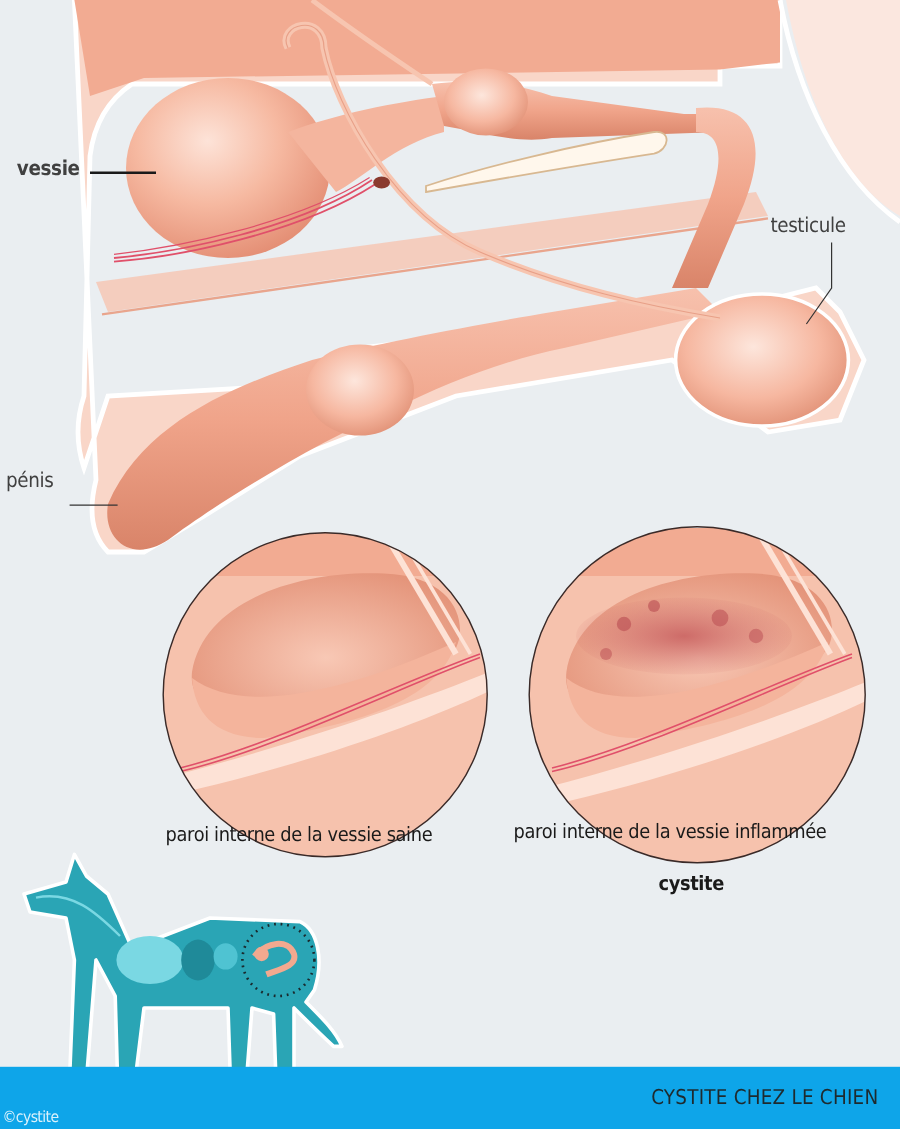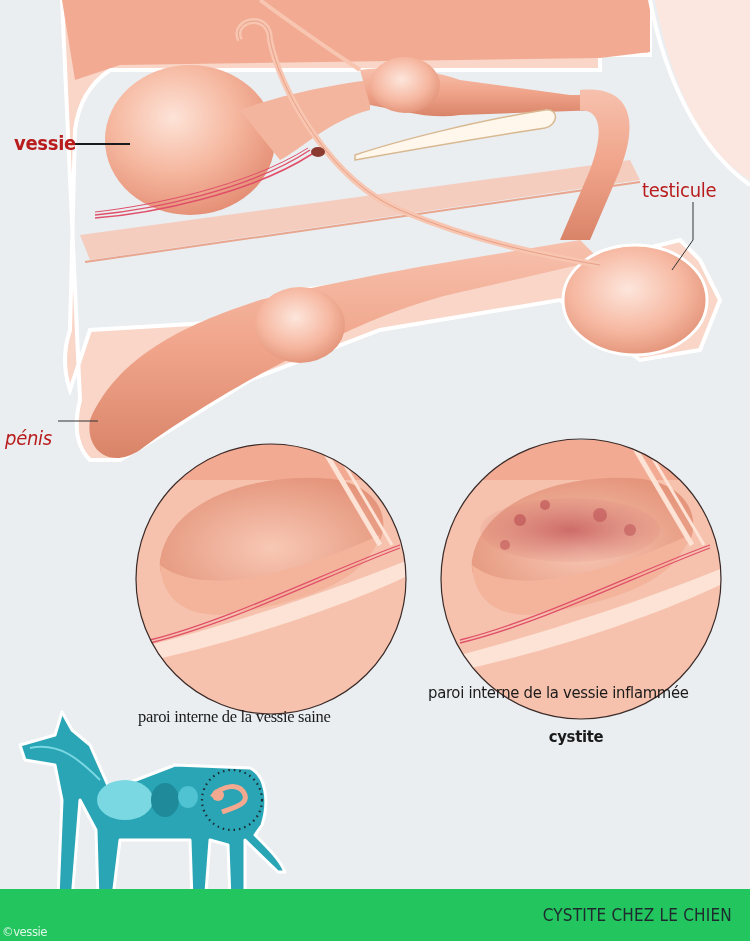--- a/index.html
+++ b/index.html
@@ -1,21 +1,21 @@
 <!DOCTYPE html>
 <html><head>
   <meta charset="utf-8">
   <style>
     html, body { margin:0; padding:0; }
     body { width:750px; height:941px; position:relative; overflow:hidden; background:#eaeef1; font-family:"DejaVu Sans Condensed","DejaVu Sans",sans-serif; }
     svg.art { position:absolute; left:0; top:0; }
-    .label { position:absolute; color:#b91c1c; font-size:20px; letter-spacing:-0.3px; white-space:nowrap; }
+    .label { position:absolute; color:#404040; font-size:17px; letter-spacing:-0.3px; white-space:nowrap; }
     .label.bold { font-weight:bold; }
     .caption { position:absolute; font-size:16.5px; color:#1a1a1a; white-space:nowrap; text-align:center; letter-spacing:-0.3px; }
-    .footer { position:absolute; left:0; top:889px; width:750px; height:52px; background:#22c55e; }
+    .footer { position:absolute; left:0; top:889px; width:750px; height:52px; background:#0ea5e9; }
     .footer-title { position:absolute; right:18px; top:16px; font-size:17px; color:#1e2a2e; letter-spacing:0.2px; }
     .copyright { position:absolute; left:2px; bottom:2px; font-size:13px; color:#ffffff; opacity:0.85; letter-spacing:-0.5px; }
   </style>
 </head>
 <body>
 
 <svg class="art" width="750" height="941" viewBox="0 0 750 941">
   <defs>
     <radialGradient id="bladderG" cx="0.4" cy="0.35" r="0.7">
       <stop offset="0" stop-color="#fde3d8"></stop>
@@ -124,22 +124,22 @@
     <ellipse cx="188" cy="797" rx="10" ry="11" fill="#4fc3d2"></ellipse>
     <path d="M212,797 C222,785 240,782 245,795 C248,805 232,808 222,812" fill="none" stroke="#f2a98f" stroke-width="5"></path>
     <circle cx="218" cy="795" r="6" fill="#f2a98f"></circle>
     <circle cx="232" cy="800" rx="40" r="30" fill="none" stroke="#1a2a2e" stroke-width="2.2" stroke-dasharray="1.5,4"></circle>
     <path d="M30,748 C60,742 80,760 100,780" fill="none" stroke="#7ad8e3" stroke-width="2"></path>
   </g>
 </svg>
 
 <div class="label bold" style="left:14px; top:131px;">vessie</div>
 <div class="label" style="left:642px; top:178px;">testicule</div>
-<div class="label" style="left:5px; top:426px;font-style:italic;">pénis</div>
+<div class="label" style="left:5px; top:391px;">pénis</div>
 
-<div class="caption" style="left:138px; top:707px;font-family:Liberation Serif, serif;">paroi interne de la vessie saine</div>
+<div class="caption" style="left:138px; top:686px;">paroi interne de la vessie saine</div>
 <div class="caption" style="left:428px; top:683px;">paroi interne de la vessie inflammée</div>
 <div class="caption" style="left:428px; top:727px; width:296px; font-weight:bold;">cystite</div>
 
 <div class="footer">
   <div class="footer-title">CYSTITE CHEZ LE CHIEN</div>
 </div>
-<div class="copyright">©vessie</div>
+<div class="copyright">©cystite</div>
 
 </body></html>

